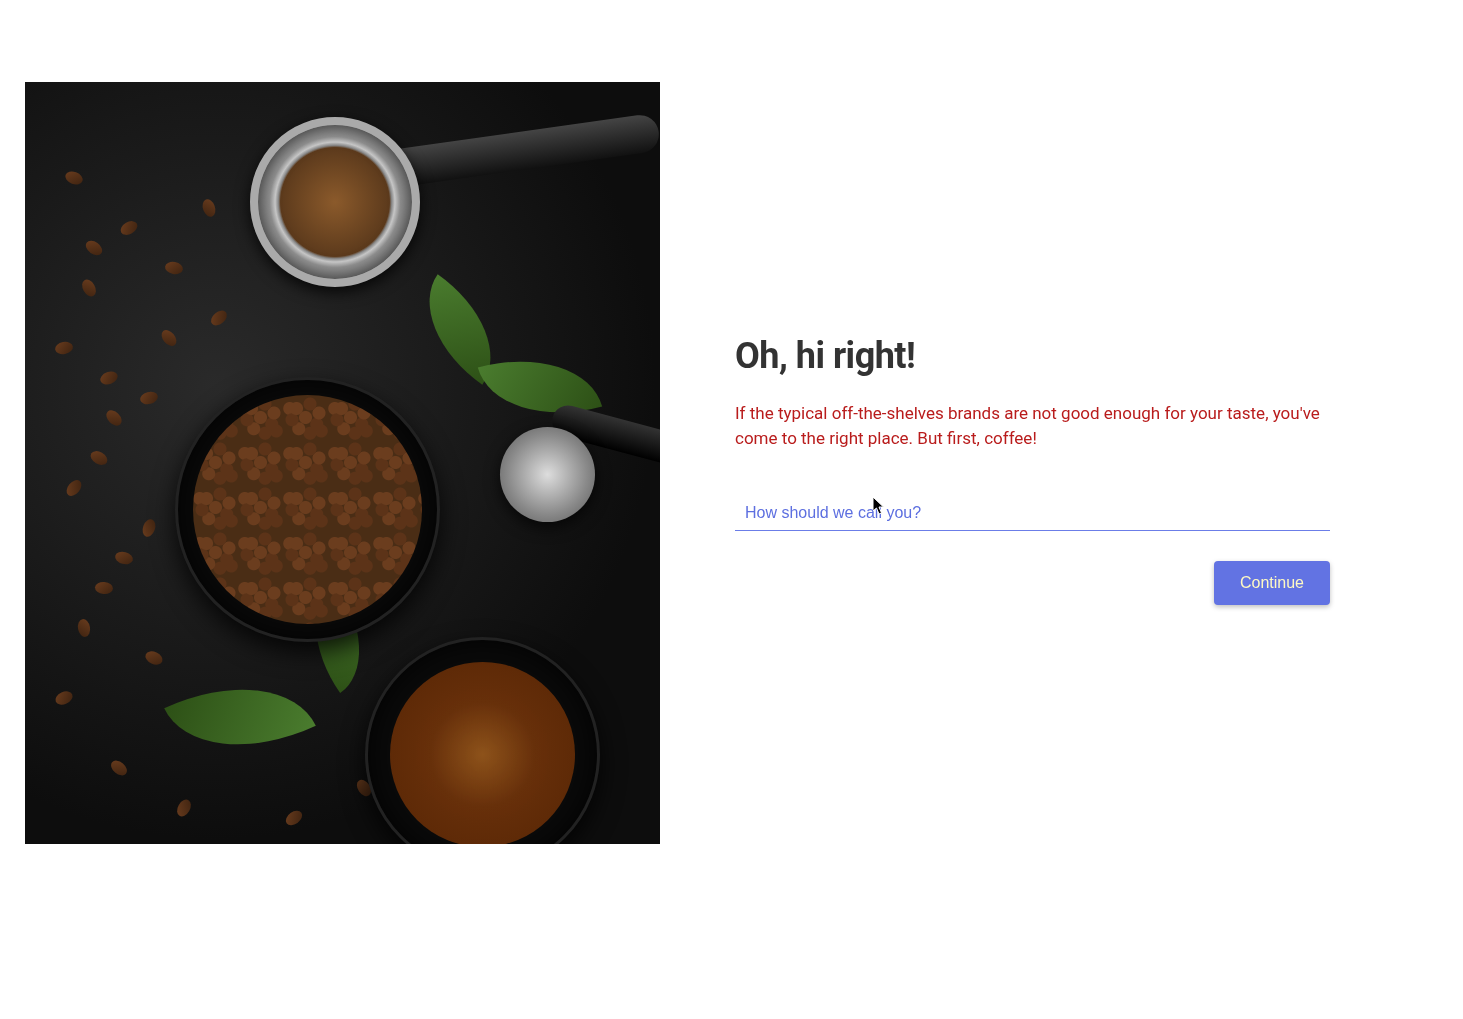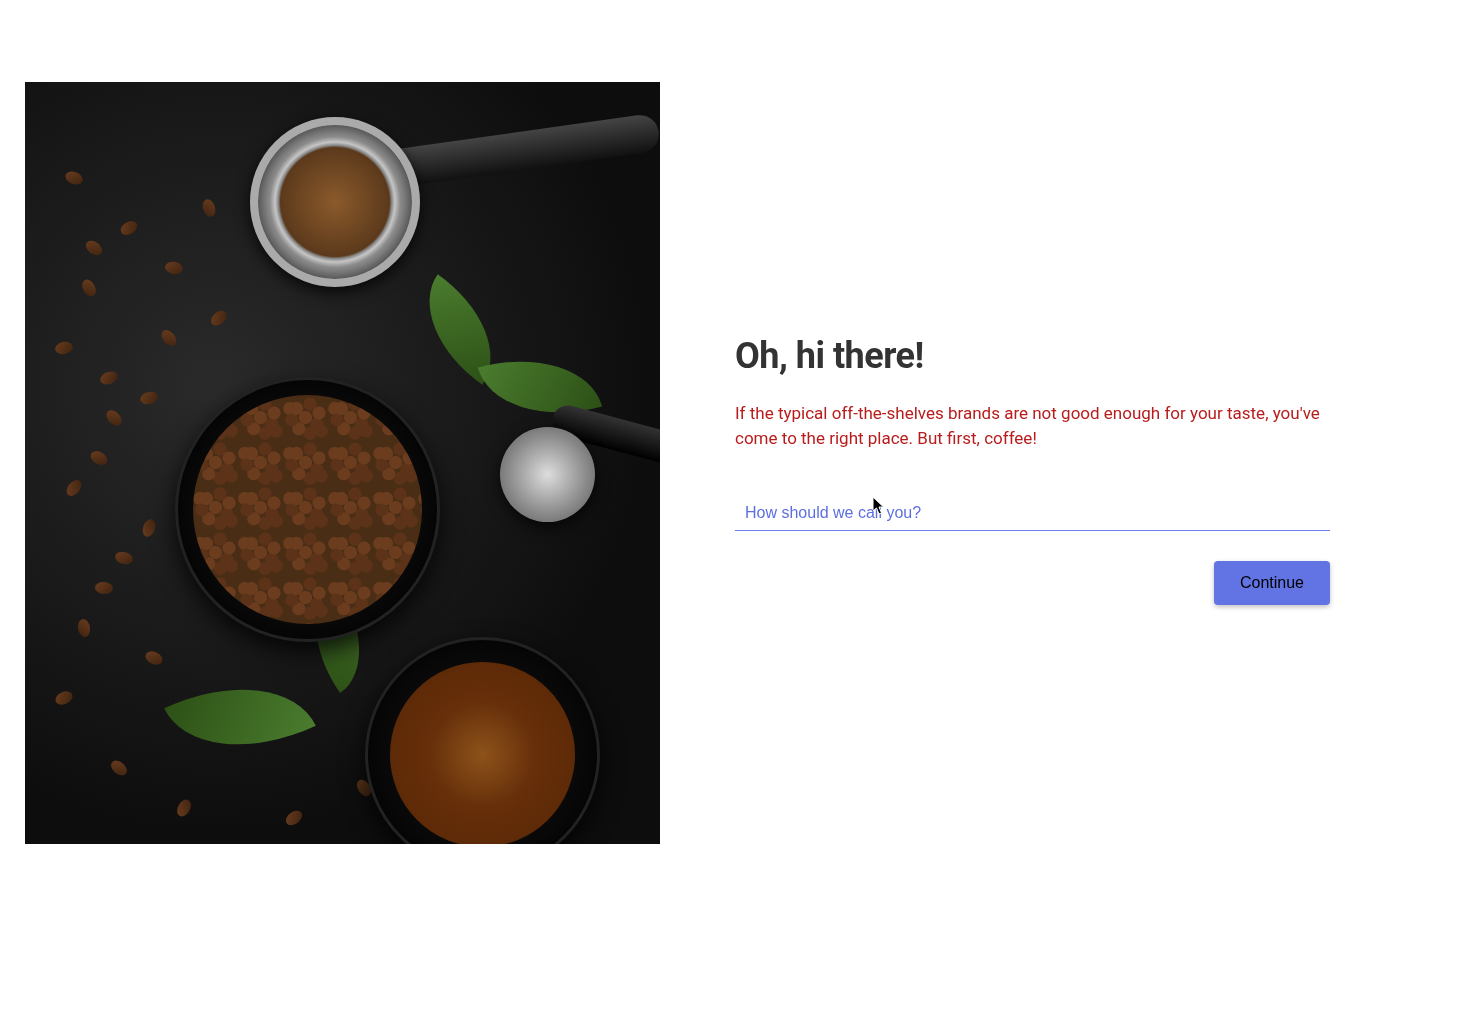--- a/index.html
+++ b/index.html
@@ -206,21 +206,21 @@
       opacity: 1;
     }
     
     .button-row {
       display: flex;
       justify-content: flex-end;
     }
     
     .continue-btn {
       background: #6273e3;
-      color: #000000;
+      color: #fef9c3;
       border: none;
       border-radius: 4px;
       padding: 13px 26px;
       font-size: 16px;
       cursor: pointer;
       box-shadow: 0 2px 5px rgba(0,0,0,0.25);
     }
     
     
     .cursor {
@@ -278,21 +278,21 @@
         <div class="tamper-handle"></div>
         <div class="tamper-base"></div>
       </div>
 
       <div class="bean-bowl"></div>
       <div class="ground-bowl"></div>
     </div>
   </div>
 
   <div class="form-panel">
-    <h1 class="heading">Oh, hi there!</h1>
+    <h1 class="heading">Oh, hi right!</h1>
     <p class="description">If the typical off-the-shelves brands are not good enough for your taste, you've come to the right place. But first, coffee!</p>
 
     <div class="input-wrap">
       <input type="text" class="text-input" placeholder="How should we call you?" style="">
     </div>
 
     <div class="button-row">
       <button class="continue-btn">Continue</button>
     </div>
   </div>

